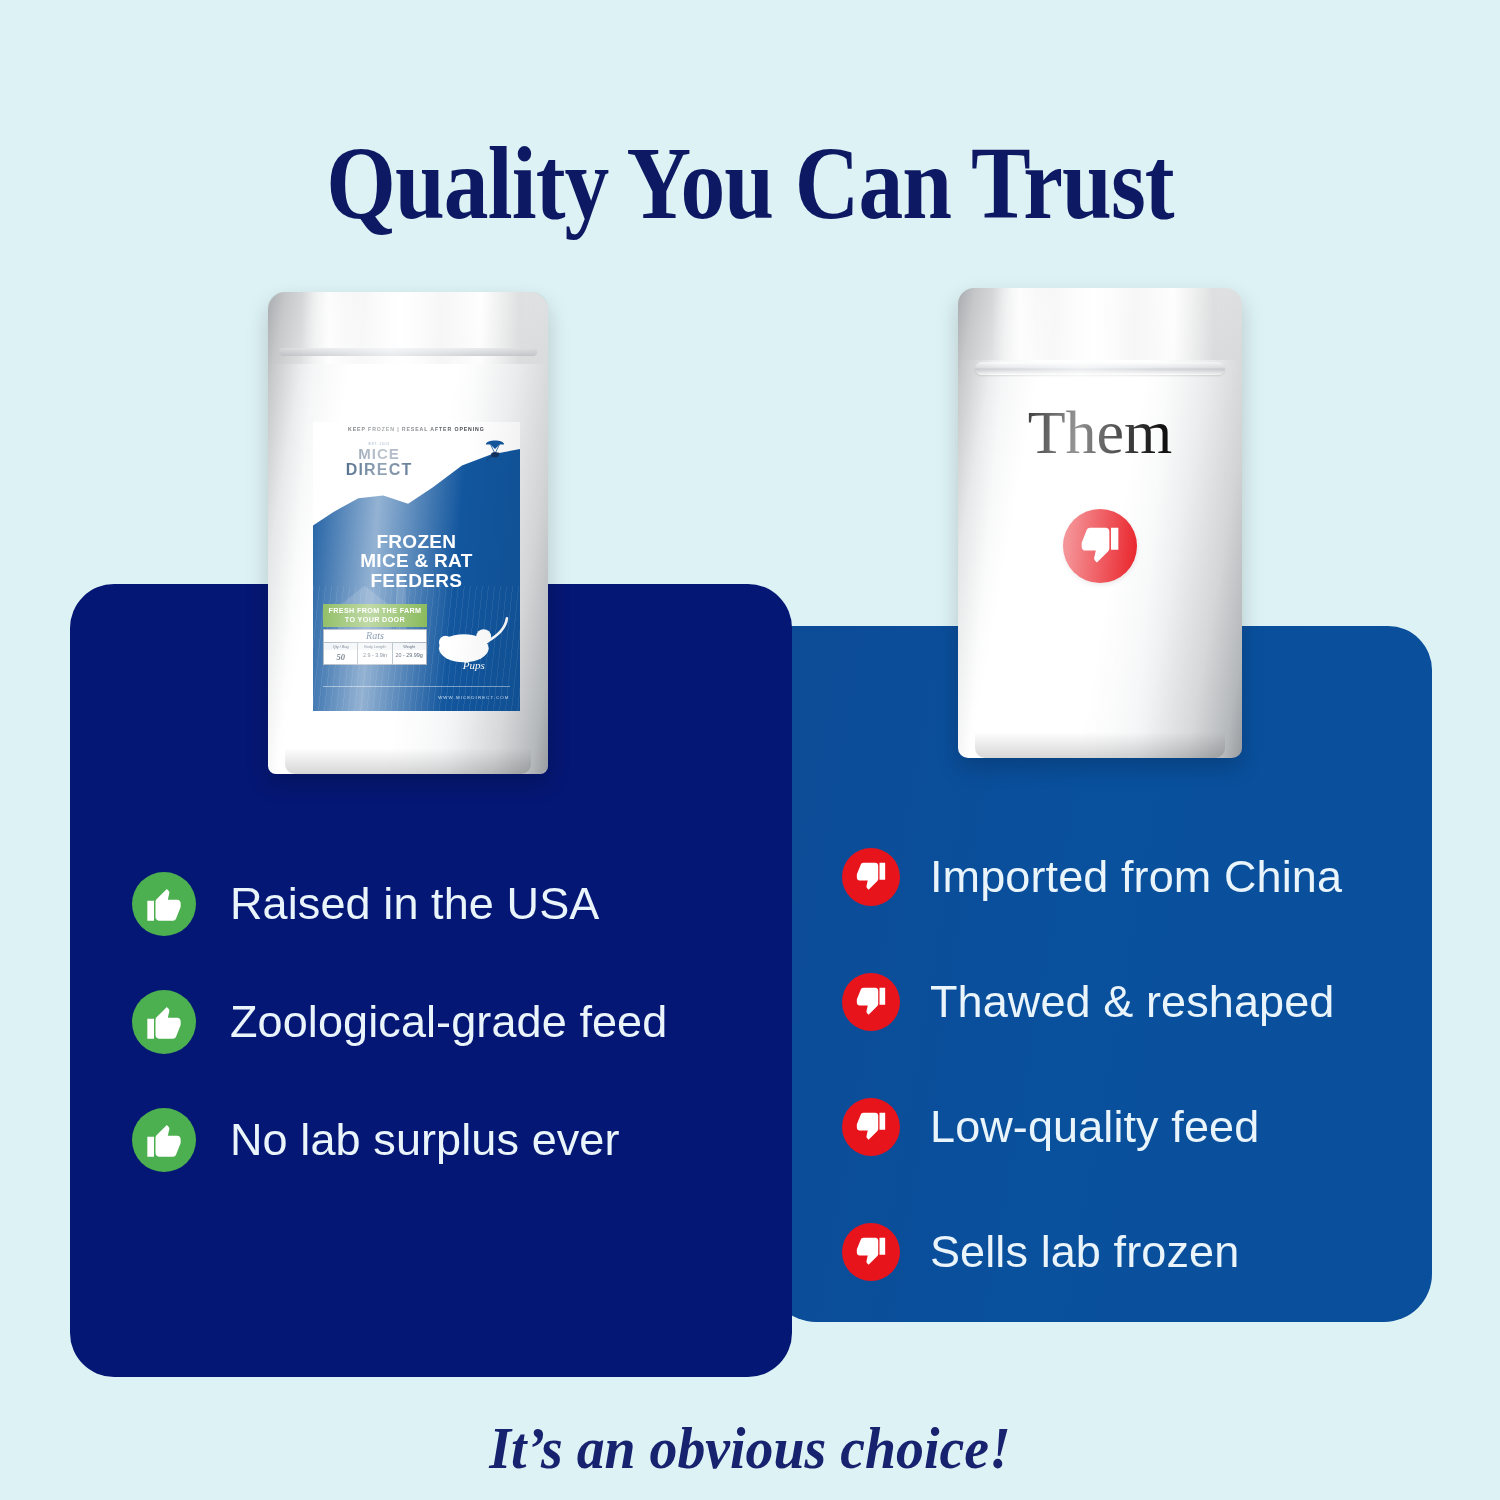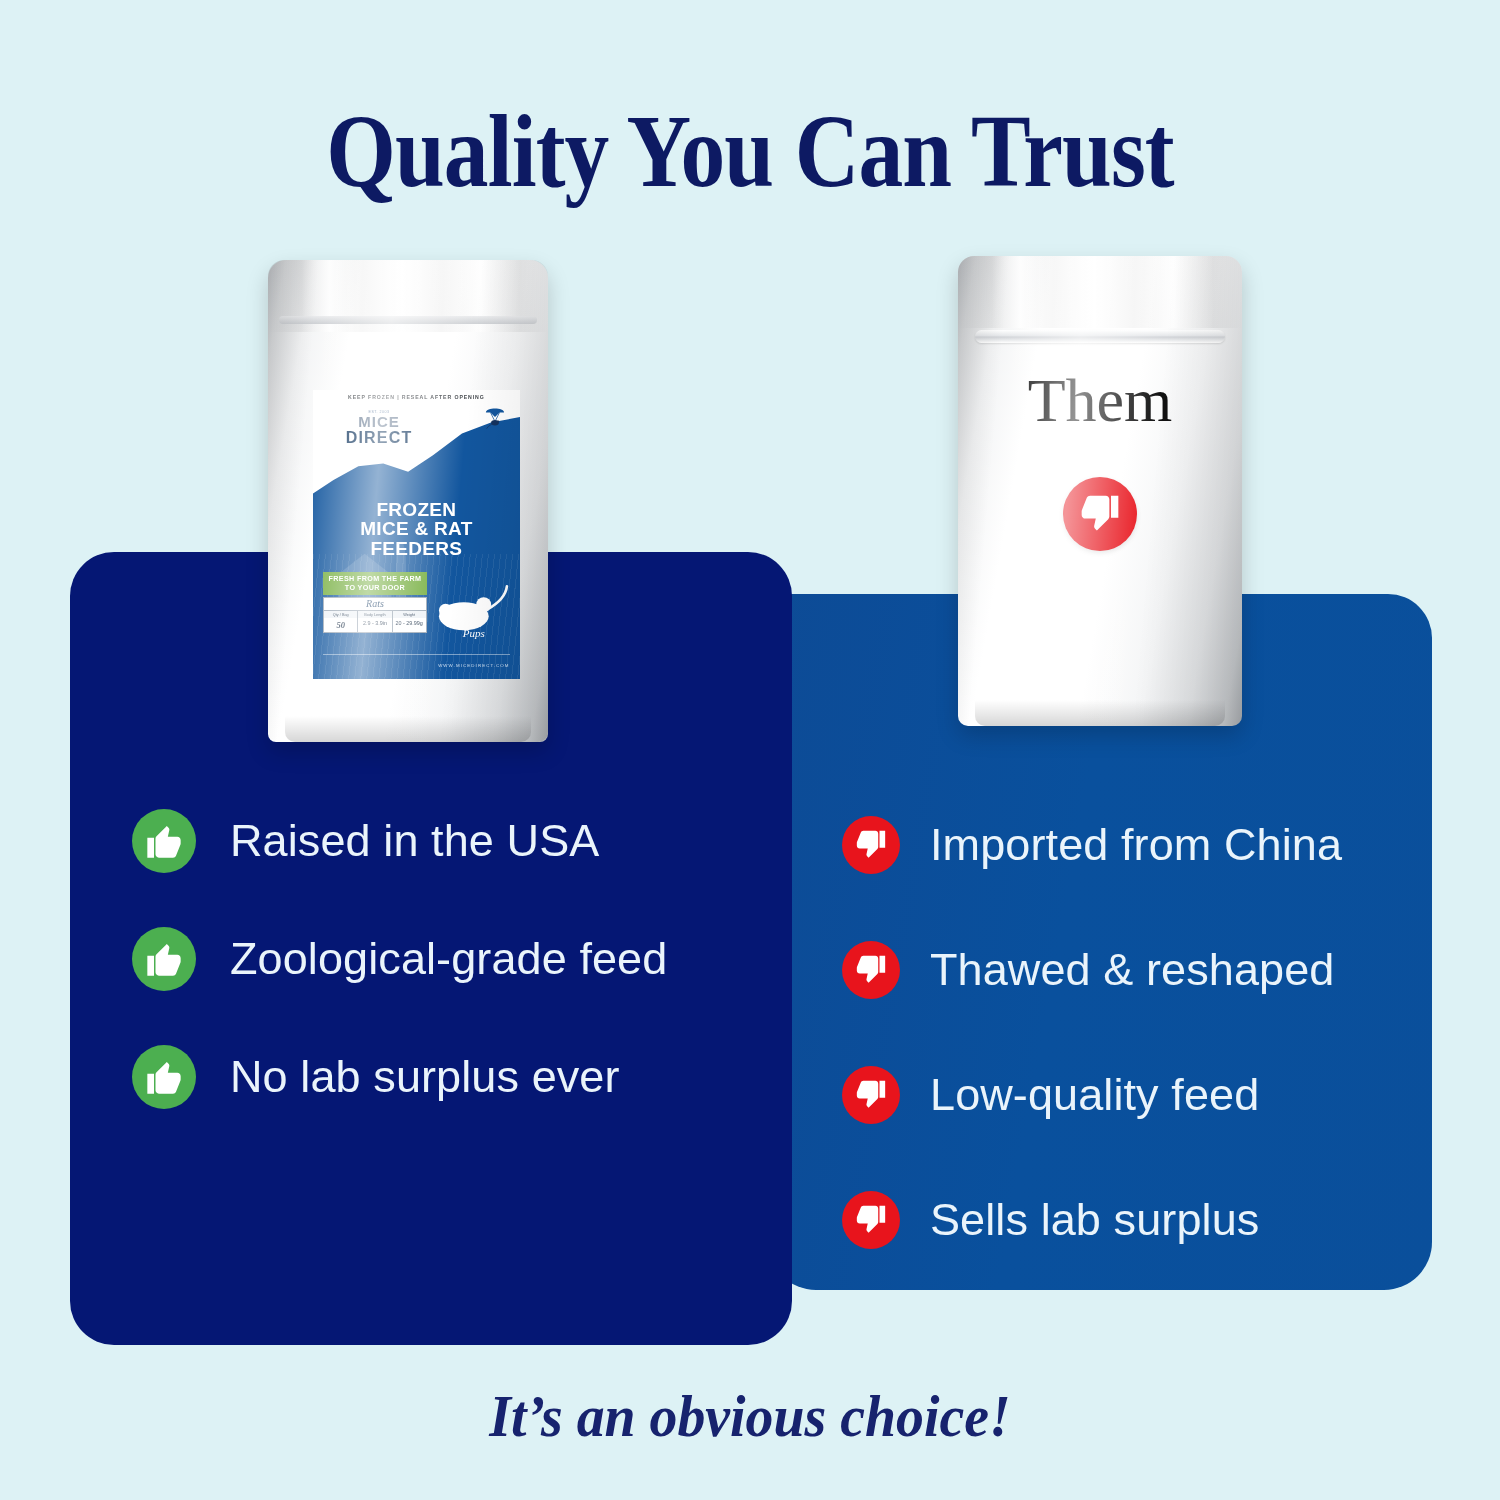--- a/index.html
+++ b/index.html
@@ -3,21 +3,21 @@
 <meta charset="utf-8">
 <style>
   * { margin:0; padding:0; box-sizing:border-box; }
   html,body { width:1500px; height:1500px; }
   body {
     background:#ddf2f5;
     font-family:"Liberation Sans", sans-serif;
     position:relative;
     overflow:hidden;
   }
-  #stage { position:absolute; inset:0; }
+  #stage { position:absolute; inset:0;margin-top:32px; }
 
   
   .page-title {
     position:absolute;
     top:96px; left:0; width:1500px;
     text-align:center;
     font-family:"Liberation Serif", serif;
     font-weight:700;
     font-size:104px;
     line-height:1.05;
@@ -215,21 +215,21 @@
     transform:translateX(-50%);
     width:74px; height:74px; border-radius:50%;
     background:#e8141c;
     display:flex; align-items:center; justify-content:center;
     box-shadow:0 2px 5px rgba(0,0,0,.12);
   }
   .them-badge svg { width:44px; height:44px; }
 
   
   .list { position:absolute; z-index:6; }
-  .list-left  { left:132px; top:782px; width:640px; }
+  .list-left  { left:132px; top:813px; width:640px; }
   .list-right { left:842px; top:782px; width:560px; }
 
   .row { display:flex; align-items:center; height:118px; }
   .row-r { height:125px; }
 
   .icon-badge {
     flex:0 0 auto; border-radius:50%;
     display:flex; align-items:center; justify-content:center;
   }
   .icon-up   { width:64px; height:64px; background:#4caf50; }
@@ -413,20 +413,20 @@
       </div>
       <div class="row-text">Low-quality feed</div>
     </div>
 
     <div class="row row-r">
       <div class="icon-badge icon-down">
         <svg viewBox="0 0 24 24" fill="#ffffff">
           <path d="M15.2 2H6.6c-.8 0-1.5.5-1.8 1.2L2.1 9.9c-.1.2-.1.5-.1.7v1.9c0 1.1.9 2 2 2h5.7l-.9 4.1v.3c0 .4.2.8.5 1.1l1 1 6.2-6.2c.4-.4.6-.9.6-1.4V4c0-1.1-.9-2-2-2zm2.8 0v12h4V2h-4z"></path>
         </svg>
       </div>
-      <div class="row-text">Sells lab surplus</div>
+      <div class="row-text">Sells lab frozen</div>
     </div>
 
   </div>
 
   <div class="tagline">It’s an obvious choice!</div>
 
 </div>
 
 </body></html>

